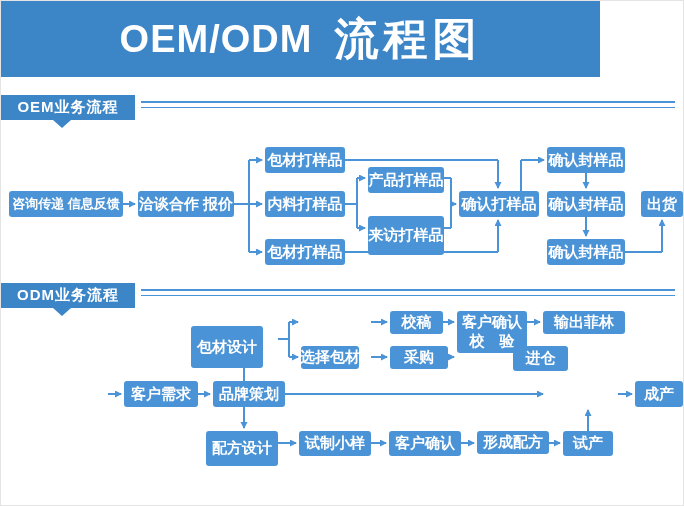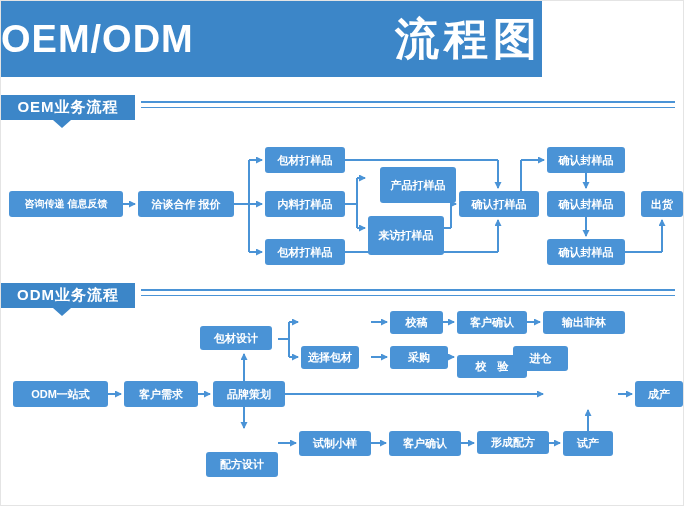--- a/index.html
+++ b/index.html
@@ -4,31 +4,31 @@
 <style>
   :root{
     --banner:#3c86c8;
     --node:#4a93d6;
     --line:#4a93d6;
     --ribbon:#3c86c8;
   }
   *{margin:0;padding:0;box-sizing:border-box;}
   body{font-family:"Liberation Sans",sans-serif;background:#fff;}
   .stage{position:relative;width:684px;height:506px;background:#fff;overflow:hidden;border:1px solid #e4e4e4;}
-  .banner{position:absolute;left:0;top:0;width:541px;height:76px;background:var(--banner);
-          display:flex;align-items:center;justify-content:space-between;gap:22px;color:#fff;}
+  .banner{position:absolute;left:0;top:0;width:599px;height:76px;background:var(--banner);
+          display:flex;align-items:center;justify-content:center;gap:22px;color:#fff;}
   .banner .t1{font-size:38px;font-weight:600;letter-spacing:1px;}
   .banner .t2{font-size:44px;font-weight:900;letter-spacing:5px;}
   .ribbon{position:absolute;left:0;width:134px;height:25px;background:var(--ribbon);color:#fff;
           font-size:15px;font-weight:bold;display:flex;align-items:center;justify-content:center;letter-spacing:1px;}
   .ribbon .tail{position:absolute;left:52px;top:25px;width:0;height:0;
           border-left:9px solid transparent;border-right:9px solid transparent;border-top:8px solid var(--ribbon);}
   .dlines{position:absolute;left:140px;width:534px;height:7px;
           border-top:2px solid var(--line);border-bottom:1.5px solid var(--line);}
-  .node{position:absolute;background:var(--node);color:#fff;font-weight:bold;font-size:11px;
+  .node{position:absolute;background:var(--node);color:#fff;font-weight:bold;font-size:15px;
         display:flex;align-items:center;justify-content:center;border-radius:3px;white-space:nowrap;}
   .connectors{position:absolute;left:0;top:0;pointer-events:none;}
   .connectors line{stroke:var(--line);stroke-width:2;}
   .mk{fill:var(--line);}
 </style>
 </head>
 <body>
 
 <div class="stage">
 
@@ -97,44 +97,43 @@
     <line class="a" x1="284" y1="393" x2="542" y2="393" marker-end="url(#ah)"></line>
     <line class="a" x1="243" y1="406" x2="243" y2="427" marker-end="url(#ah)"></line>
     <line class="a" x1="277" y1="442" x2="295" y2="442" marker-end="url(#ah)"></line>
     <line class="a" x1="370" y1="442" x2="385" y2="442" marker-end="url(#ah)"></line>
     <line class="a" x1="460" y1="442" x2="473" y2="442" marker-end="url(#ah)"></line>
     <line class="a" x1="548" y1="442" x2="559" y2="442" marker-end="url(#ah)"></line>
     <line class="a" x1="587" y1="430" x2="587" y2="409" marker-end="url(#ah)"></line>
     <line class="a" x1="617" y1="393" x2="631" y2="393" marker-end="url(#ah)"></line>
   </svg>
 
-  <div class="node" style="left:8px;top:190px;width:114px;height:26px;font-size:10px">咨询传递 信息反馈</div>
+  <div class="node" style="left:8px;top:190px;width:114px;height:26px;font-size:13px">咨询传递 信息反馈</div>
   <div class="node" style="left:137px;top:190px;width:96px;height:26px">洽谈合作 报价</div>
   <div class="node" style="left:264px;top:146px;width:80px;height:26px">包材打样品</div>
   <div class="node" style="left:264px;top:190px;width:80px;height:26px">内料打样品</div>
   <div class="node" style="left:264px;top:238px;width:80px;height:26px">包材打样品</div>
-  <div class="node" style="left:379px;top:166px;width:76px;height:36px">产品打样品</div>
+  <div class="node" style="left:367px;top:166px;width:76px;height:26px">产品打样品</div>
   <div class="node" style="left:367px;top:215px;width:76px;height:39px">来访打样品</div>
   <div class="node" style="left:458px;top:190px;width:80px;height:26px">确认打样品</div>
   <div class="node" style="left:546px;top:146px;width:78px;height:26px">确认封样品</div>
   <div class="node" style="left:546px;top:190px;width:78px;height:26px">确认封样品</div>
   <div class="node" style="left:546px;top:238px;width:78px;height:26px">确认封样品</div>
   <div class="node" style="left:640px;top:190px;width:42px;height:26px">出货</div>
 
-  <div class="node" style="left:12px;top:380px;width:95px;height:26px">ODM一站式</div>
   <div class="node" style="left:123px;top:380px;width:74px;height:26px">客户需求</div>
   <div class="node" style="left:212px;top:380px;width:72px;height:26px">品牌策划</div>
-  <div class="node" style="left:199px;top:325px;width:72px;height:24px">包材设计</div>
+  <div class="node" style="left:190px;top:325px;width:72px;height:42px">包材设计</div>
   <div class="node" style="left:389px;top:310px;width:53px;height:23px">校稿</div>
   <div class="node" style="left:456px;top:310px;width:70px;height:23px">客户确认</div>
   <div class="node" style="left:542px;top:310px;width:82px;height:23px">输出菲林</div>
   <div class="node" style="left:300px;top:345px;width:58px;height:23px">选择包材</div>
   <div class="node" style="left:389px;top:345px;width:58px;height:23px">采购</div>
-  <div class="node" style="left:456px;top:354px;width:70px;height:23px">校　验</div>
+  <div class="node" style="left:456px;top:329px;width:70px;height:23px">校　验</div>
   <div class="node" style="left:512px;top:345px;width:55px;height:25px">进仓</div>
-  <div class="node" style="left:205px;top:451px;width:72px;height:25px">配方设计</div>
+  <div class="node" style="left:205px;top:430px;width:72px;height:35px">配方设计</div>
   <div class="node" style="left:298px;top:430px;width:72px;height:25px">试制小样</div>
   <div class="node" style="left:388px;top:430px;width:72px;height:25px">客户确认</div>
   <div class="node" style="left:476px;top:430px;width:72px;height:23px">形成配方</div>
   <div class="node" style="left:562px;top:430px;width:50px;height:25px">试产</div>
   <div class="node" style="left:634px;top:380px;width:48px;height:26px">成产</div>
 
 </div>
 
 </body></html>

